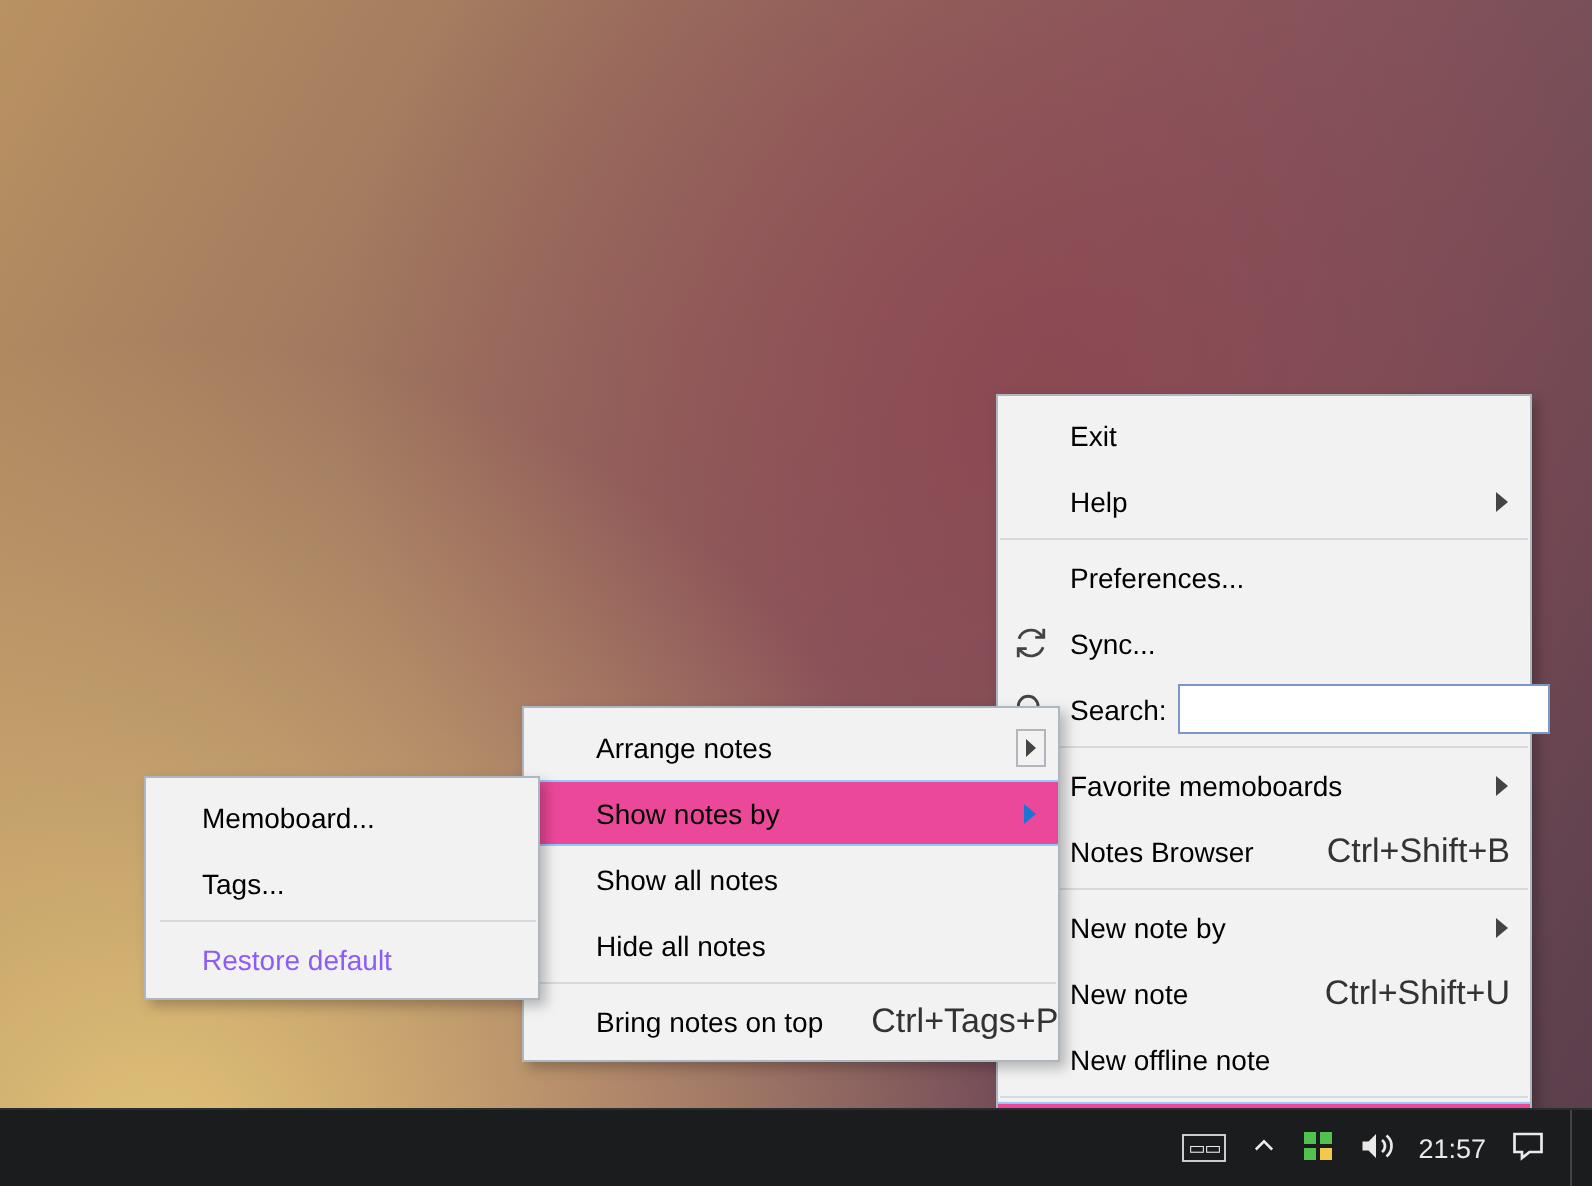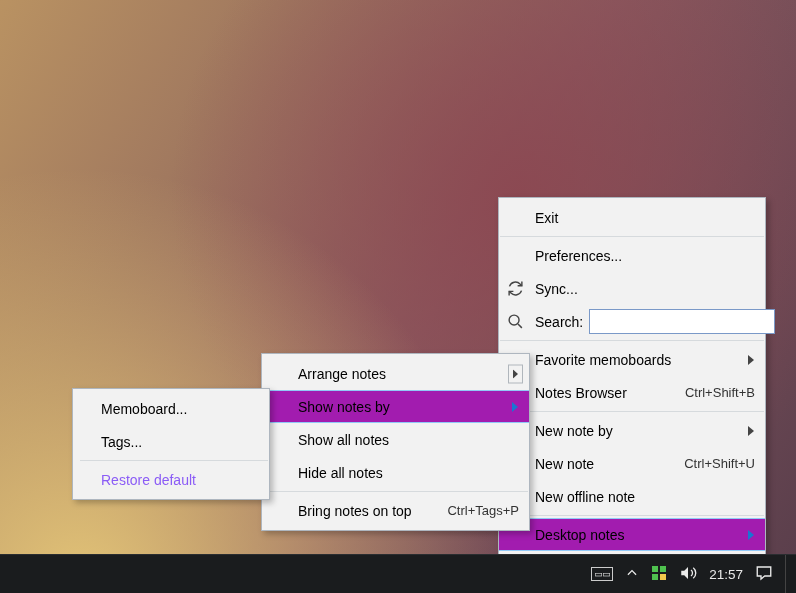--- a/index.html
+++ b/index.html
@@ -40,25 +40,25 @@
     align-items: center;
     height: 33px;
     padding-left: 36px;
     padding-right: 10px;
     white-space: nowrap;
   }
   .menu-item .label { flex: 1 1 auto; }
   .menu-item .shortcut {
     margin-left: 24px;
     color: #333;
-    font-size: 13px;
+    font-size: 17px;
   }
   .menu-item.disabled { color: #8b5cf6; }
   .menu-item.highlight {
-    background: #a21caf;
+    background: #ec4899;
     border-top: 1px solid #91c9f7;
     border-bottom: 1px solid #91c9f7;
     height: 31px;
   }
   .menu-sep {
     border-top: 1px solid #d6dadd;
     margin: 2px 1px;
   }
 
   .icon-cell {
@@ -135,20 +135,28 @@
 <body>
 
 <div class="desktop"></div>
 
 <div class="menu" style="left:498px; top:197px; width:266px;">
 
   <div class="menu-item rel">
     <span class="label">Exit</span>
   </div>
 
+  <div class="menu-item rel">
+    <span class="label">Help</span>
+    <span class="submenu-arrow">
+      <svg width="8" height="10">
+          <path d="M1 0 L7 5 L1 10 Z" fill="#444"></path>
+        </svg>
+    </span>
+  </div>
 
   <div class="menu-sep"></div>
 
   <div class="menu-item rel">
     <span class="label">Preferences...</span>
   </div>
 
   <div class="menu-item rel">
     <span class="icon-cell">
       <svg width="17" height="17" viewBox="0 0 24 24" fill="none" stroke="#444" stroke-width="2">

